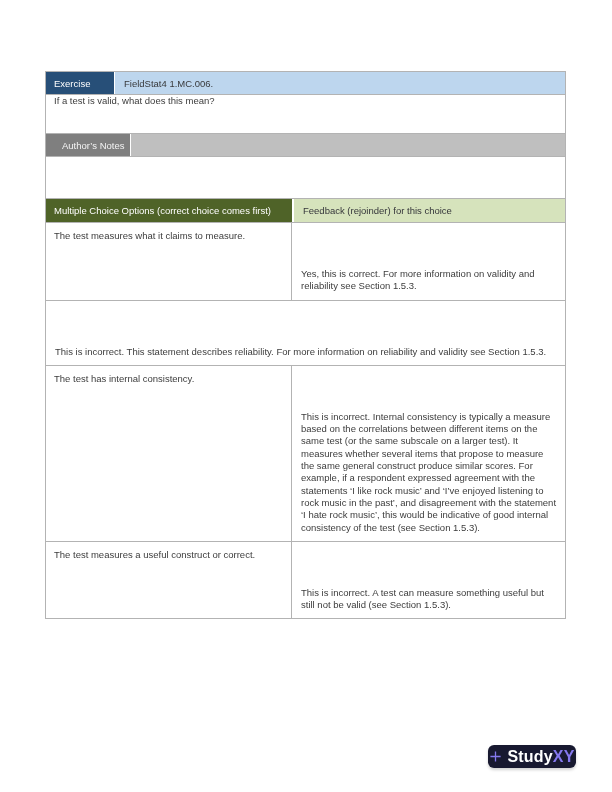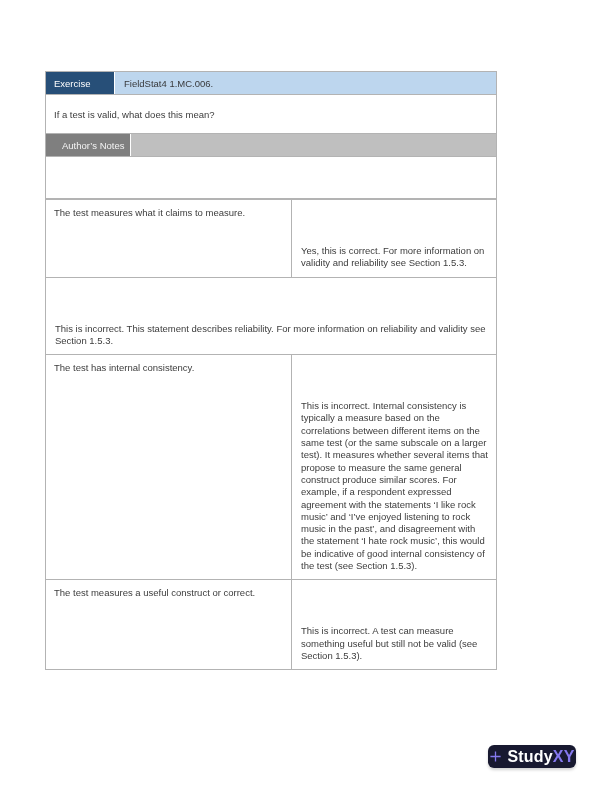--- a/index.html
+++ b/index.html
@@ -6,38 +6,38 @@
   html,body { background:#ffffff; }
   .page {
     position:relative;
     width:612px; height:792px;
     background:#ffffff;
     font-family:"Liberation Sans","DejaVu Sans",sans-serif;
     color:#3c3c3c;
     overflow:hidden;
     margin:0 auto;
   }
-  .doc { position:absolute; left:45px; top:71px; width:452px; }
+  .doc { position:absolute; left:45px; top:71px; width:521px; }
 
   
   .sectionA { border:1px solid var(--border-color,#b3b3b3); }
   .rowA1 { display:flex; height:22px; }
   .exercise-label {
     width:68px; background:var(--exercise-label-bg,#274f78);
     color:#ffffff; display:flex; align-items:center; padding-left:8px;
     font-size:9.5px;
   }
   .exercise-value {
     flex:1; background:var(--exercise-value-bg,#bdd6ee);
     display:flex; align-items:center; padding-left:9px;
     border-left:1px solid #ffffff; font-size:9.5px; color:#38393b;
   }
   .rowA2 {
     height:39px; border-top:1px solid var(--border-color,#b3b3b3);
-    display:flex; align-items:center; padding-left:8px; font-size:9.5px;
+    display:flex; align-items:flex-start; padding-left:8px; font-size:9.5px;
     background:#ffffff;
   }
   .rowA3 { display:flex; height:23px; border-top:1px solid var(--border-color,#b3b3b3); }
   .notes-label {
     width:84px; background:var(--notes-label-bg,#7f7f7f);
     color:#f4f4f4; display:flex; align-items:center; padding-left:16px;
     font-size:9.5px;
   }
   .notes-value {
     flex:1; background:var(--notes-value-bg,#bfbfbf);
@@ -98,20 +98,24 @@
         <span>If a test is valid, what does this mean?</span>
       </div>
       <div class="rowA3">
         <div class="notes-label">Author’s Notes</div>
         <div class="notes-value"></div>
       </div>
       <div class="rowA4"></div>
     </div>
 
     <div class="sectionB">
+      <div class="rowBH">
+        <div class="opt-header">Multiple Choice Options (correct choice comes first)</div>
+        <div class="fb-header">Feedback (rejoinder) for this choice</div>
+      </div>
 
       <div class="rowB h-row1">
         <div class="opt-cell">The test measures what it claims to measure.</div>
         <div class="fb-cell">Yes, this is correct. For more information on validity and reliability see Section 1.5.3.</div>
       </div>
 
       <div class="rowB h-row2">
         <div class="fb-cell">This is incorrect. This statement describes reliability. For more information on reliability and validity see Section 1.5.3.</div>
       </div>
 

